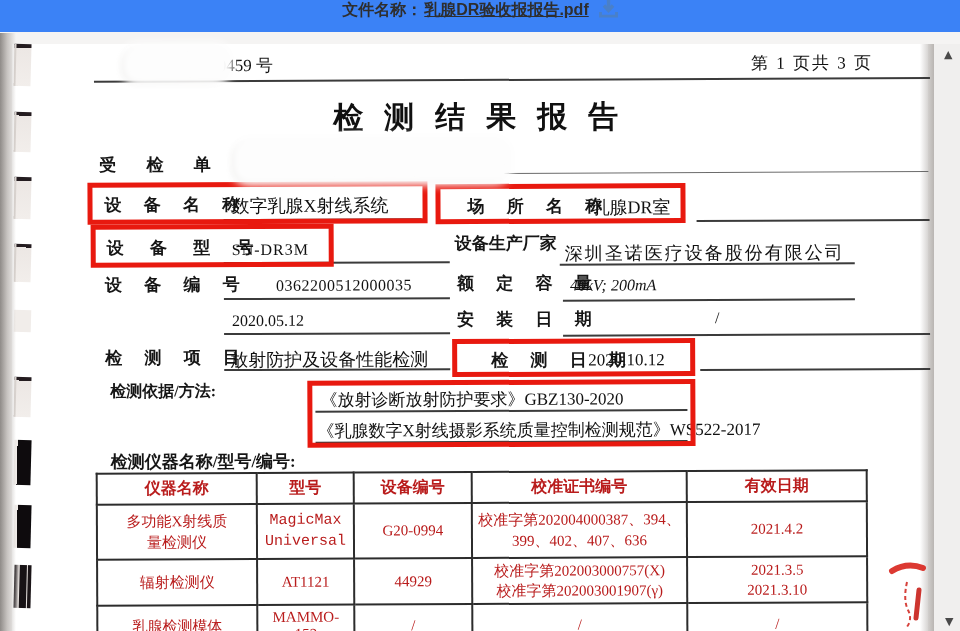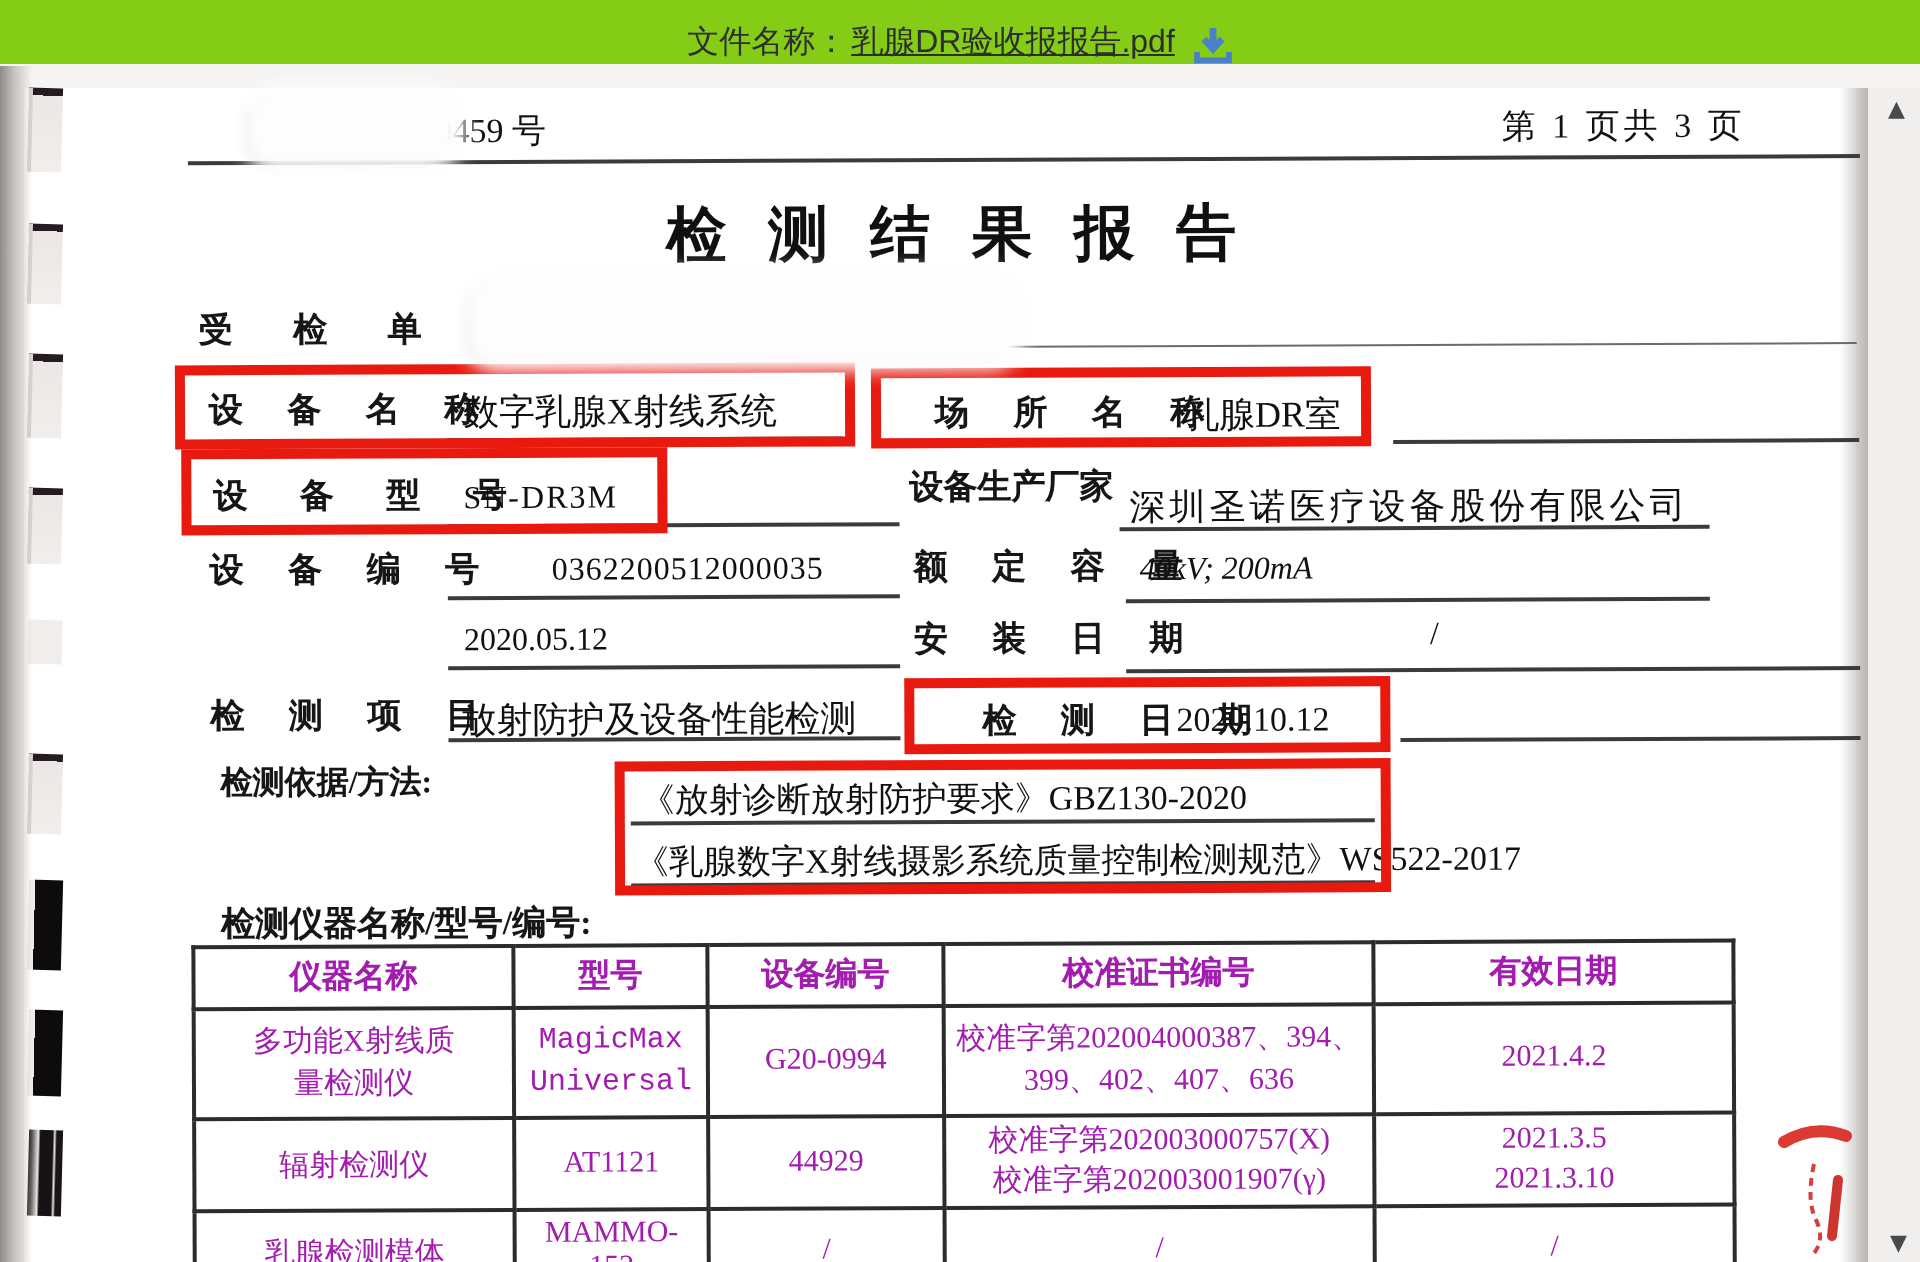--- a/index.html
+++ b/index.html
@@ -4,23 +4,23 @@
 <style>
   * { margin:0; padding:0; box-sizing:border-box; }
   html,body { width:960px; height:631px; overflow:hidden; }
   body { font-family:"Liberation Serif","DejaVu Serif",serif; }
 
   .stage { position:relative; width:960px; height:631px; background:#f2f1f0; overflow:hidden; }
 
   
   .topbar {
     position:absolute; left:0; top:0; width:960px; height:32px;
-    background:#84cc16; display:flex; align-items:flex-end; justify-content:center;
+    background:#3b82f6; display:flex; align-items:flex-start; justify-content:center;
     font-family:"Liberation Sans","DejaVu Sans",sans-serif;
-    font-size:16px; font-weight:normal; color:#2e2e2e; gap:2px;
+    font-size:16px; font-weight:bold; color:#2e2e2e; gap:2px;
   }
   .tb-file { text-decoration:underline; color:#2e2e2e; cursor:pointer; }
   .dl-ico { display:inline-block; margin-left:8px; line-height:0; cursor:pointer; }
 
   .substrip { position:absolute; left:0; top:32px; width:960px; height:12px; background:#f5f4f3; }
 
   
   .page { position:absolute; left:12px; top:44px; width:916px; height:587px; background:#ffffff; }
   .left-shade { position:absolute; left:0; top:33px; width:16px; height:598px;
     background:linear-gradient(90deg,#8f8b88 0%,#c7c3c0 45%,rgba(255,255,255,0) 100%); }
@@ -54,21 +54,21 @@
   .rbox { position:absolute; border:5px solid #e8190f; }
 
   .blur-redact { position:absolute; background:#fdfdfd; border-radius:10px;
     box-shadow:0 0 9px 9px #fdfdfd, -4px 2px 6px 2px rgba(176,168,162,0.45); }
 
   
   table.inst { position:absolute; left:95px; top:471px; width:770px;
     border-collapse:collapse; table-layout:fixed; }
   table.inst th, table.inst td {
     border:2px solid #2c2c2c; text-align:center; vertical-align:middle;
-    font-size:15px; color:#a21caf; padding:1px 3px;
+    font-size:15px; color:#b91c1c; padding:1px 3px;
   }
   table.inst th { font-weight:bold; font-size:16px; height:31px; }
   .pre { white-space:pre-line; line-height:1.35; }
   tr.r1 { height:55px; } tr.r2 { height:46px; } tr.r3 { height:42px; }
 
   .pen-mark { position:absolute; left:888px; top:556px; }
 </style>
 </head>
 <body>
 

